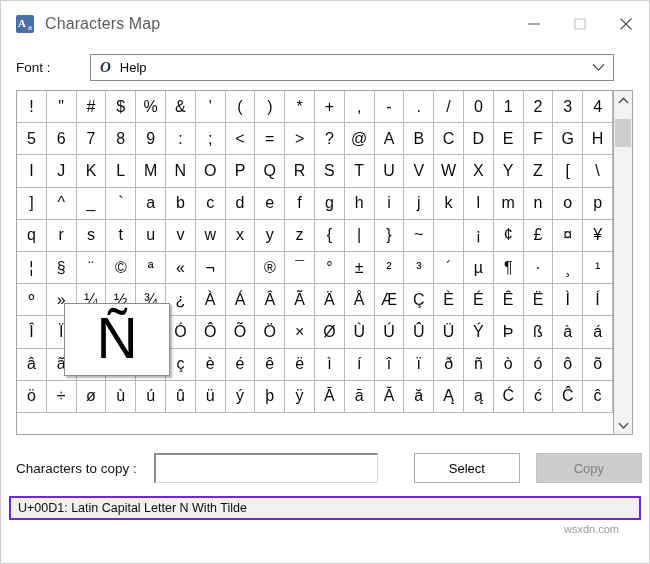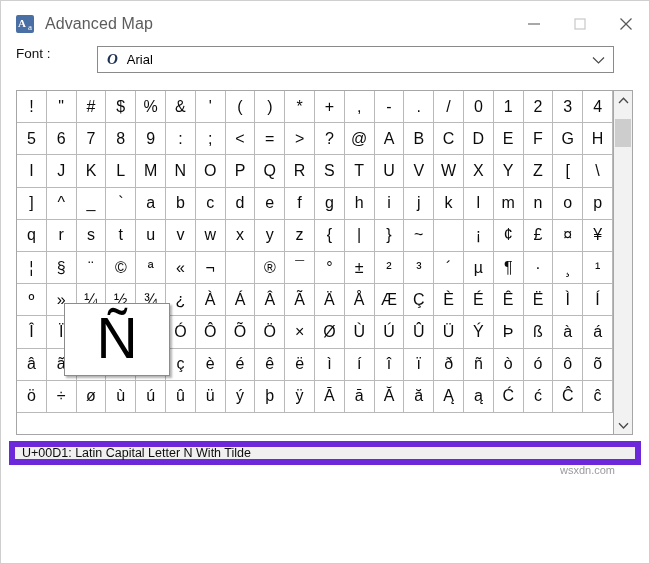--- a/index.html
+++ b/index.html
@@ -84,23 +84,23 @@
     justify-content: center;
     background: transparent;
   }
   .winbtn svg { display: block; }
 
   
   #fontrow {
     height: 42px;
     min-height: 42px;
     display: flex;
+    align-items: center;
     padding: 0 16px 0 15px;
     box-sizing: border-box;
-    gap: 7px;
   }
   #font-label {
     font-size: 13.5px;
     color: #111;
     width: 74px;
     flex: none;
   }
   #font-combo {
     flex: 1;
     height: 27px;
@@ -315,21 +315,21 @@
   #adv-label {
     font-size: 13.5px;
     color: #111;
   }
 
   #statusbar {
     margin: 6px 8px 0 8px;
     height: 24px;
     min-height: 24px;
     background: #f0f0f0;
-    border: 6px solid #6d28d9;
+    border: 2px solid #6d28d9;
     box-sizing: border-box;
     display: flex;
     align-items: center;
     justify-content: space-between;
     padding: 0 8px 0 7px;
     position: relative;
   }
   #status-left {
     font-size: 12.5px;
     color: #0d0d0d;
@@ -350,21 +350,21 @@
 </head>
 <body>
 
 <div id="window">
 
   <div id="titlebar">
     <div id="app-icon">
       <span class="g1">A</span>
         <span class="g2">a</span>
     </div>
-    <div id="title-text">Advanced Map</div>
+    <div id="title-text">Characters Map</div>
 
     <div id="wincontrols">
       <div class="winbtn">
         <svg width="14" height="14" viewBox="0 0 14 14">
           <line x1="1" y1="7" x2="13" y2="7" stroke="#6e6e6e" stroke-width="1.2"></line>
         </svg>
       </div>
       <div class="winbtn">
         <svg width="14" height="14" viewBox="0 0 14 14">
           <rect x="2" y="2" width="10" height="10" fill="none" stroke="#c8c8c8" stroke-width="1.2"></rect>
@@ -376,21 +376,21 @@
           <line x1="13.5" y1="2.5" x2="2.5" y2="13.5" stroke="#5a5a5a" stroke-width="1.25"></line>
         </svg>
       </div>
     </div>
   </div>
 
   <div id="fontrow">
     <div id="font-label">Font :</div>
     <div id="font-combo">
       <span id="font-otf">O</span>
-      <span id="font-name">Arial</span>
+      <span id="font-name">Help</span>
       <span id="font-chevron">
         <svg width="13" height="9" viewBox="0 0 13 9">
           <polyline points="1,2 6.5,7.5 12,2" fill="none" stroke="#4a4a4a" stroke-width="1.2"></polyline>
         </svg>
       </span>
     </div>
   </div>
 
   <div id="gridwrap">
     <div id="grid">
@@ -610,20 +610,26 @@
           <polyline points="1,1.2 5.5,6 10,1.2" fill="none" stroke="#4a4a4a" stroke-width="1.3"></polyline>
         </svg>
       </div>
     </div>
 
     <div id="magnifier">
       <span>Ñ</span>
     </div>
   </div>
 
+  <div id="copyrow">
+    <div id="copy-label">Characters to copy :</div>
+    <input id="copy-input" type="text" value="" style="">
+    <div id="select-btn" class="btn-bottom">Select</div>
+    <div id="copy-btn" class="btn-bottom">Copy</div>
+  </div>
 
 
   <div id="statusbar">
     <div id="status-left">U+00D1: Latin Capital Letter N With Tilde</div>
     <div id="watermark">wsxdn.com</div>
   </div>
 
 </div>
 
 </body></html>

